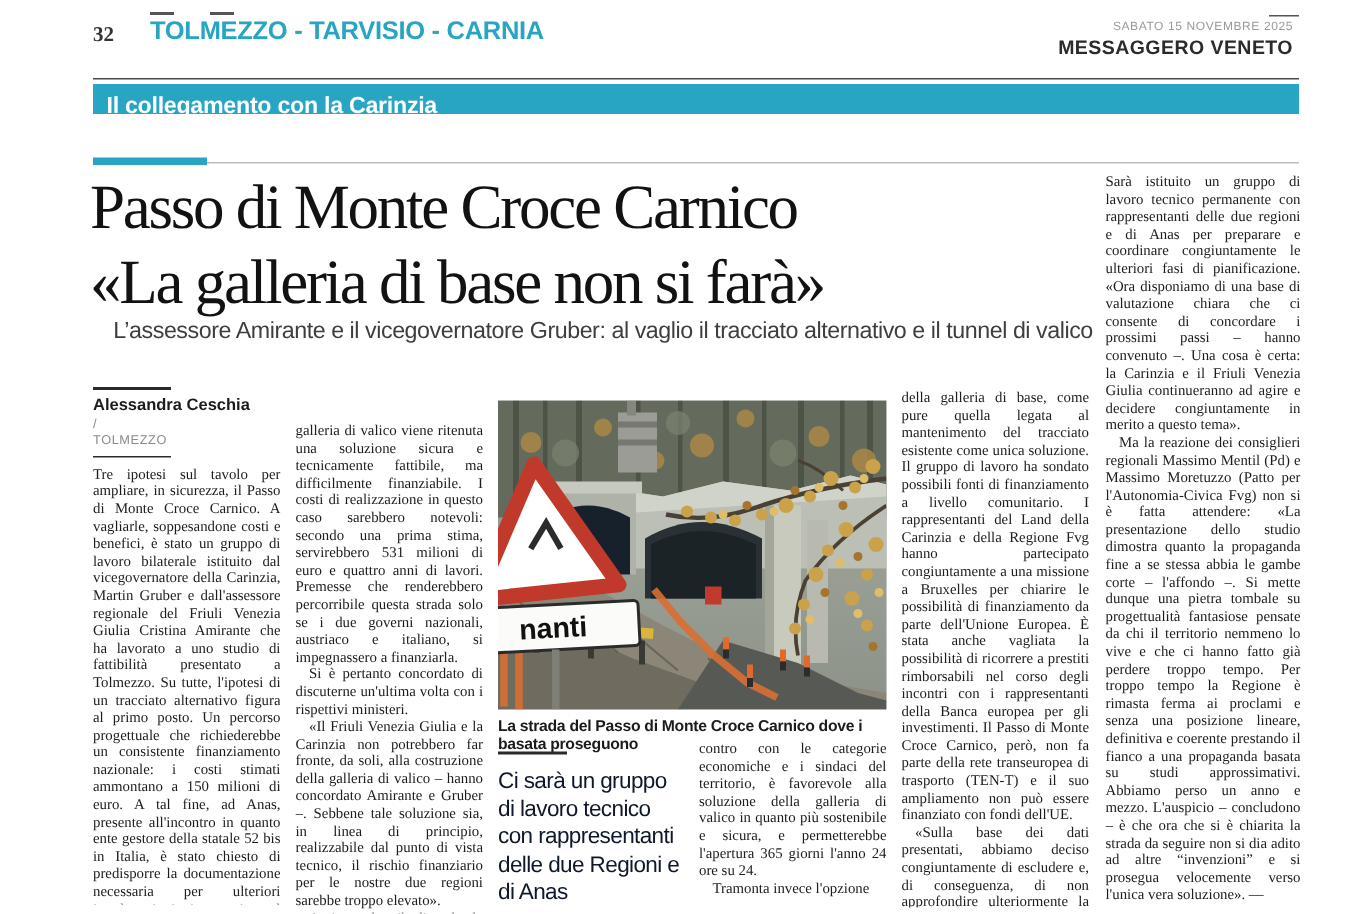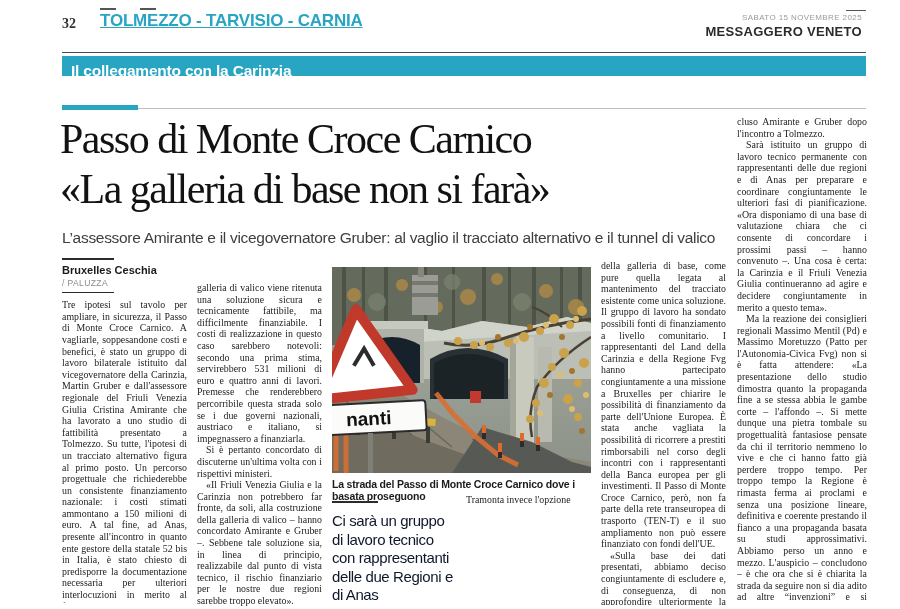--- a/index.html
+++ b/index.html
@@ -8,36 +8,36 @@
   body {
     position:relative; background:#ffffff; overflow:hidden;
     font-family:"Liberation Serif", serif; color:#1c1c1c;
     -webkit-font-smoothing:antialiased;
   }
   .abs { position:absolute; }
 
   
   .cropmark { background:#555; }
   .page-num { left:62px; top:16px; font:700 14px "Liberation Serif", serif; color:#333; }
-  .kicker { left:100px; top:11px; font:700 17px "Liberation Sans", sans-serif; color:var(--accent); letter-spacing:-0.2px;text-decoration:underline; }
+  .kicker { left:100px; top:11px; font:700 17px "Liberation Sans", sans-serif; color:var(--accent); letter-spacing:-0.2px; }
   .dateblock { right:38px; top:13px; text-align:right; font-family:"Liberation Sans", sans-serif; }
   .dateblock .date { font-size:8px; color:#9a9a9a; letter-spacing:.4px; }
   .dateblock .paper { font-size:13px; font-weight:700; color:#2b2b2b; letter-spacing:.3px; margin-top:2px; }
   .head-rule { left:62px; top:52px; width:804px; height:1px; background:#4a4a4a; }
 
   
   .banner { left:62px; top:56px; width:804px; height:20px; background:var(--accent); }
   .banner span { display:block; padding:6px 0 0 9px; font:700 15.5px "Liberation Sans", sans-serif; color:#ffffff; letter-spacing:-0.2px; }
 
   .div-rule { left:62px; top:108px; width:804px; height:1px; background:#bdbdbd; }
   .div-accent { left:62px; top:105px; width:76px; height:5px; background:var(--accent); }
 
   
   .headline { left:60px; top:114px; width:690px; font-family:"Liberation Serif", serif; font-weight:400; color:#121212; font-size:42px; line-height:50px; letter-spacing:-1.5px; }
-  .subhead { left:62px; top:229px; width:680px; font:15.5px "Liberation Sans", sans-serif; color:#3e3e3e; letter-spacing:-0.3px; }
+  .subhead { left:62px; top:212px; width:680px; font:15.5px "Liberation Sans", sans-serif; color:#3e3e3e; letter-spacing:-0.3px;text-align:center; }
 
   
   .byline { border-top:2px solid #2b2b2b; width:52px; padding-top:4px; }
   .byline-author { font:700 11px "Liberation Sans", sans-serif; color:#1b1b1b; white-space:nowrap; }
   .byline-loc { font:8.5px "Liberation Sans", sans-serif; color:#8a8a8a; letter-spacing:.4px; }
   .byline-underline { width:52px; height:1px; background:#2b2b2b; margin-top:4px; }
 
   
   .col { overflow:hidden; font-size:9.9px; line-height:11.6px; text-align:justify; color:#1c1c1c; }
   .col p { text-align:justify; hyphens:auto; -webkit-hyphens:auto; }
@@ -79,22 +79,22 @@
 <div class="abs div-accent"></div>
 
 <div class="abs headline">
   <div>Passo di Monte Croce Carnico</div>
   <div>«La galleria di base non si farà»</div>
 </div>
 <div class="abs subhead">L’assessore Amirante e il vicegovernatore Gruber: al vaglio il tracciato alternativo e il tunnel di valico</div>
 
 <div class="abs col c1">
   <div class="byline">
-    <span class="byline-author">Bruxelles Ceschia</span>
-    <span class="byline-loc">/ PALUZZA</span>
+    <span class="byline-author">Alessandra Ceschia</span>
+    <span class="byline-loc">/ TOLMEZZO</span>
     <div class="byline-underline"></div>
   </div>
   <div class="paras">
       <p>Tre ipotesi sul tavolo per ampliare, in sicurezza, il Passo di Monte Croce Carnico. A vagliarle, soppesandone costi e benefici, è stato un gruppo di lavoro bilaterale istituito dal vicegovernatore della Carinzia, Martin Gruber e dall'assessore regionale del Friuli Venezia Giulia Cristina Amirante che ha lavorato a uno studio di fattibilità presentato a Tolmezzo. Su tutte, l'ipotesi di un tracciato alternativo figura al primo posto. Un percorso progettuale che richiederebbe un consistente finanziamento nazionale: i costi stimati ammontano a 150 milioni di euro. A tal fine, ad Anas, presente all'incontro in quanto ente gestore della statale 52 bis in Italia, è stato chiesto di predisporre la documentazione necessaria per ulteriori interlocuzioni in merito al finanziamento a livello nazionale.</p>
     </div>
 </div>
 
 <div class="abs col c2">
     <p>galleria di valico viene ritenuta una soluzione sicura e tecnicamente fattibile, ma difficilmente finanziabile. I costi di realizzazione in questo caso sarebbero notevoli: secondo una prima stima, servirebbero 531 milioni di euro e quattro anni di lavori. Premesse che renderebbero percorribile questa strada solo se i due governi nazionali, austriaco e italiano, si impegnassero a finanziarla.</p>
     <p>Si è pertanto concordato di discuterne un'ultima volta con i rispettivi ministeri.</p>
@@ -269,25 +269,25 @@
 
     <rect x="36" y="166" width="5" height="40" fill="#7e8078"></rect>
   </svg>
 </div>
 <div class="abs caption">La strada del Passo di Monte Croce Carnico dove i basata proseguono</div>
 
 <div class="abs pullquote-rule"></div>
 <div class="abs pullquote">Ci sarà un gruppo di lavoro tecnico con rappresentanti delle due Regioni e di Anas</div>
 
 <div class="abs col c4">
+    <p>contro con le categorie economiche e i sindaci del territorio, è favorevole alla soluzione della galleria di valico in quanto più sostenibile e sicura, e permetterebbe l'apertura 365 giorni l'anno 24 ore su 24.</p>
     <p>Tramonta invece l'opzione</p>
   </div>
 
 <div class="abs col c5">
     <p>della galleria di base, come pure quella legata al mantenimento del tracciato esistente come unica soluzione. Il gruppo di lavoro ha sondato possibili fonti di finanziamento a livello comunitario. I rappresentanti del Land della Carinzia e della Regione Fvg hanno partecipato congiuntamente a una missione a Bruxelles per chiarire le possibilità di finanziamento da parte dell'Unione Europea. È stata anche vagliata la possibilità di ricorrere a prestiti rimborsabili nel corso degli incontri con i rappresentanti della Banca europea per gli investimenti. Il Passo di Monte Croce Carnico, però, non fa parte della rete transeuropea di trasporto (TEN-T) e il suo ampliamento non può essere finanziato con fondi dell'UE.</p>
     <p>«Sulla base dei dati presentati, abbiamo deciso congiuntamente di escludere e, di conseguenza, di non approfondire ulteriormente la variante della galleria di base», hanno con-</p>
   </div>
 
 <div class="abs col c6">
-    <p>cluso Amirante e Gruber dopo l'incontro a Tolmezzo.</p>
     <p>Sarà istituito un gruppo di lavoro tecnico permanente con rappresentanti delle due regioni e di Anas per preparare e coordinare congiuntamente le ulteriori fasi di pianificazione. «Ora disponiamo di una base di valutazione chiara che ci consente di concordare i prossimi passi – hanno convenuto –. Una cosa è certa: la Carinzia e il Friuli Venezia Giulia continueranno ad agire e decidere congiuntamente in merito a questo tema».</p>
     <p>Ma la reazione dei consiglieri regionali Massimo Mentil (Pd) e Massimo Moretuzzo (Patto per l'Autonomia-Civica Fvg) non si è fatta attendere: «La presentazione dello studio dimostra quanto la propaganda fine a se stessa abbia le gambe corte – l'affondo –. Si mette dunque una pietra tombale su progettualità fantasiose pensate da chi il territorio nemmeno lo vive e che ci hanno fatto già perdere troppo tempo. Per troppo tempo la Regione è rimasta ferma ai proclami e senza una posizione lineare, definitiva e coerente prestando il fianco a una propaganda basata su studi approssimativi. Abbiamo perso un anno e mezzo. L'auspicio – concludono – è che ora che si è chiarita la strada da seguire non si dia adito ad altre “invenzioni” e si prosegua velocemente verso l'unica vera soluzione». —</p>
   </div>
 
 </body></html>

